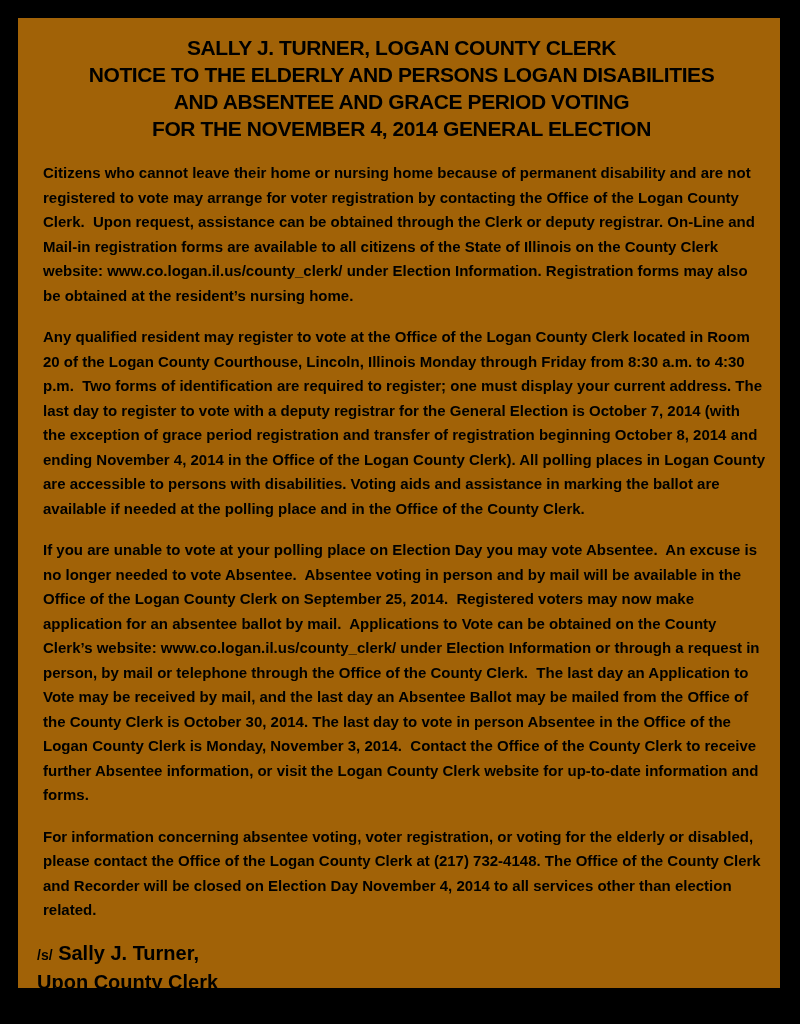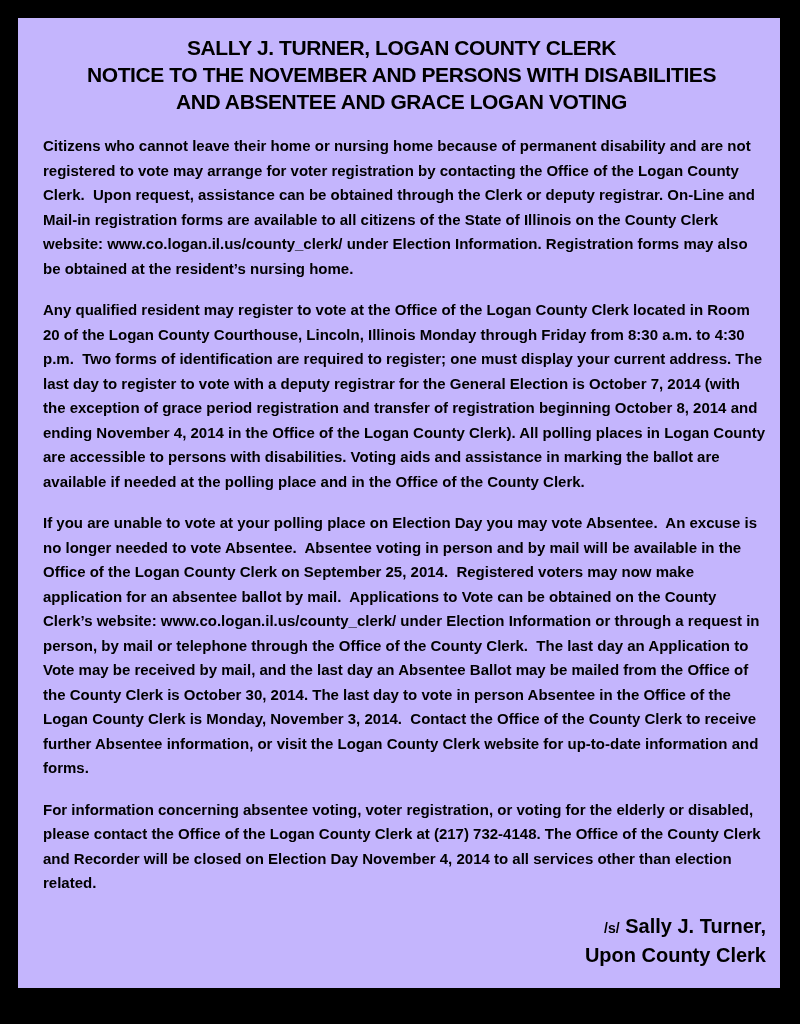--- a/index.html
+++ b/index.html
@@ -12,21 +12,21 @@
     height: 1024px;
     position: relative;
     font-family: "Liberation Sans", sans-serif;
   }
   .page {
     position: absolute;
     left: 18px;
     top: 18px;
     width: 762px;
     height: 970px;
-    background: #c4b5fd;
+    background: #a16207;
     box-sizing: border-box;
     padding: 16px 14px 0 19px;
     color: #000000;
     font-weight: bold;
     overflow: hidden;
   }
   .title-block {
     text-align: center;
     font-size: 21px;
     line-height: 27px;
@@ -37,37 +37,38 @@
   .body-block p {
     margin: 0 0 17px 6px;
     font-size: 15px;
     line-height: 24.5px;
     letter-spacing: 0px;
     text-align: left;
     white-space: pre-wrap;
   }
   .signature-block {
     margin-top: 12px;
-    text-align: right;
+    text-align: left;
     font-size: 20px;
     line-height: 27px;
   }
   .s-mark {
     font-size: 14px;
   }
 </style>
 </head>
 <body>
 
 <div class="page">
 
   <div class="title-block">
     <div>SALLY J. TURNER, LOGAN COUNTY CLERK</div>
-    <div>NOTICE TO THE NOVEMBER AND PERSONS WITH DISABILITIES</div>
-    <div>AND ABSENTEE AND GRACE LOGAN VOTING</div>
+    <div>NOTICE TO THE ELDERLY AND PERSONS LOGAN DISABILITIES</div>
+    <div>AND ABSENTEE AND GRACE PERIOD VOTING</div>
+    <div>FOR THE NOVEMBER 4, 2014 GENERAL ELECTION</div>
   </div>
 
   <div class="body-block">
     <p>Citizens who cannot leave their home or nursing home because of permanent disability and are not registered to vote may arrange for voter registration by contacting the Office of the Logan County Clerk.  Upon request, assistance can be obtained through the Clerk or deputy registrar. On-Line and Mail-in registration forms are available to all citizens of the State of Illinois on the County Clerk website: www.co.logan.il.us/county_clerk/ under Election Information. Registration forms may also be obtained at the resident’s nursing home.</p>
     <p>Any qualified resident may register to vote at the Office of the Logan County Clerk located in Room 20 of the Logan County Courthouse, Lincoln, Illinois Monday through Friday from 8:30 a.m. to 4:30 p.m.  Two forms of identification are required to register; one must display your current address. The last day to register to vote with a deputy registrar for the General Election is October 7, 2014 (with the exception of grace period registration and transfer of registration beginning October 8, 2014 and ending November 4, 2014 in the Office of the Logan County Clerk). All polling places in Logan County are accessible to persons with disabilities. Voting aids and assistance in marking the ballot are available if needed at the polling place and in the Office of the County Clerk.</p>
     <p>If you are unable to vote at your polling place on Election Day you may vote Absentee.  An excuse is no longer needed to vote Absentee.  Absentee voting in person and by mail will be available in the Office of the Logan County Clerk on September 25, 2014.  Registered voters may now make application for an absentee ballot by mail.  Applications to Vote can be obtained on the County Clerk’s website: www.co.logan.il.us/county_clerk/ under Election Information or through a request in person, by mail or telephone through the Office of the County Clerk.  The last day an Application to Vote may be received by mail, and the last day an Absentee Ballot may be mailed from the Office of the County Clerk is October 30, 2014. The last day to vote in person Absentee in the Office of the Logan County Clerk is Monday, November 3, 2014.  Contact the Office of the County Clerk to receive further Absentee information, or visit the Logan County Clerk website for up-to-date information and forms.</p>
     <p>For information concerning absentee voting, voter registration, or voting for the elderly or disabled, please contact the Office of the Logan County Clerk at (217) 732-4148. The Office of the County Clerk and Recorder will be closed on Election Day November 4, 2014 to all services other than election related.</p>
   </div>
 
   <div class="signature-block">

